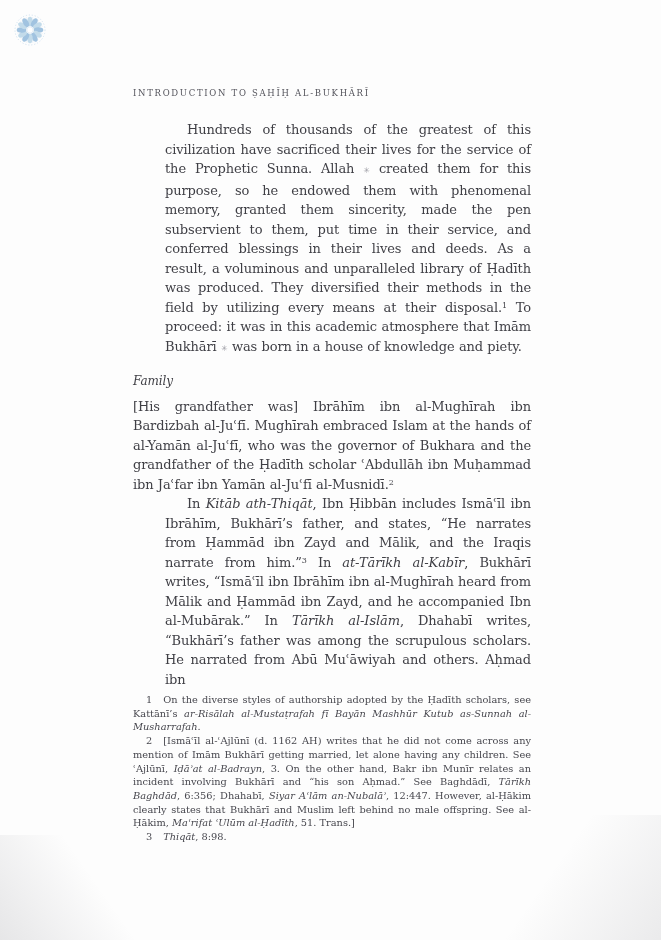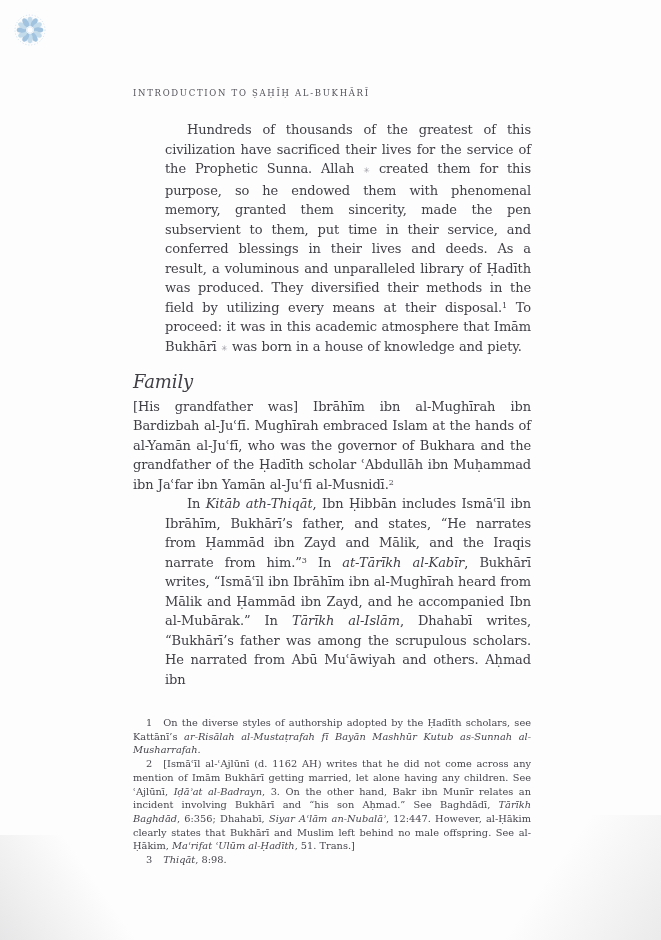--- a/index.html
+++ b/index.html
@@ -17,27 +17,27 @@
     font-size:8.5px;letter-spacing:1.7px;color:#53535b;
     font-family:"DejaVu Serif","Liberation Serif",serif;
   }
   .content{position:absolute;left:133px;top:120px;width:398px;}
   .para{
     margin:0;font-size:13px;line-height:19.5px;
     text-align:justify;letter-spacing:-0.1px;word-spacing:0.02em;
   }
   .para.indent{text-indent:22px;margin-left:32px;}
   .section-heading{
-    margin:14px 0 5px 0;font-size:18px;line-height:19.5px;
+    margin:14px 0 5px 0;font-size:12px;line-height:19.5px;
     font-weight:normal;font-style:italic;letter-spacing:-0.1px;
   }
   .it{font-style:italic;}
   sup{font-size:8px;vertical-align:4px;line-height:0;}
   .honorific{font-size:8px;color:#9a9aa2;letter-spacing:0;}
-  .footnotes{margin-top:27px;}
+  .footnotes{margin-top:4px;}
   .footnote{
     margin:0;font-size:9.8px;line-height:13.7px;
     text-align:justify;text-indent:13px;color:#47474e;letter-spacing:0;
   }
   .fn-num{margin-right:11px;}
   .page-number{
     position:absolute;left:0;right:0;top:810px;text-align:center;
     font-size:10.5px;color:#6b6b73;letter-spacing:1px;
   }
   .corner-shade-left{

